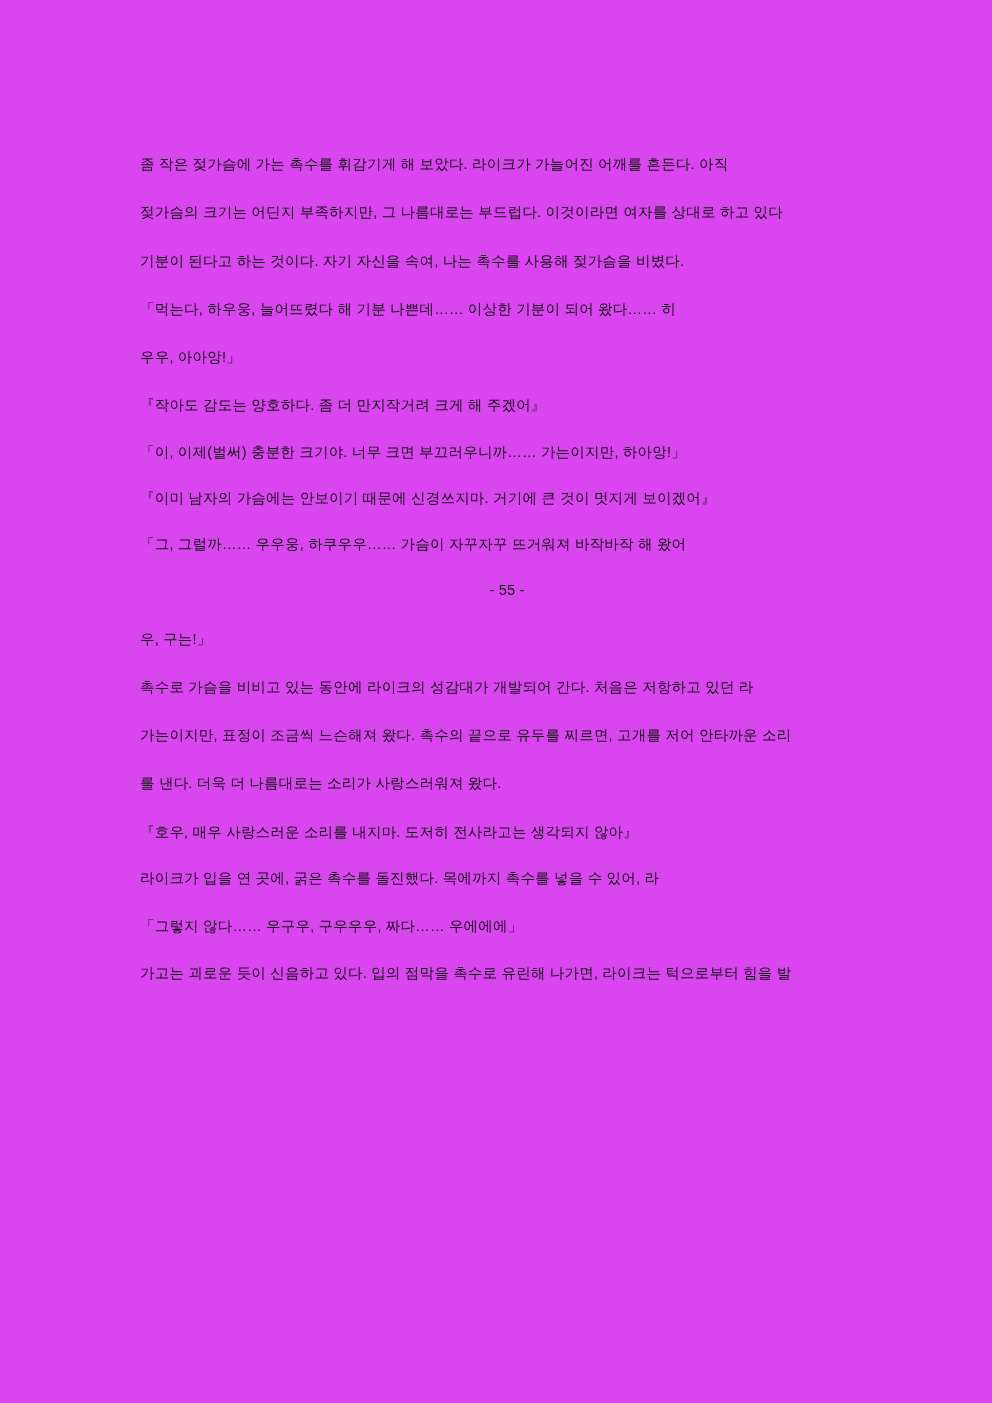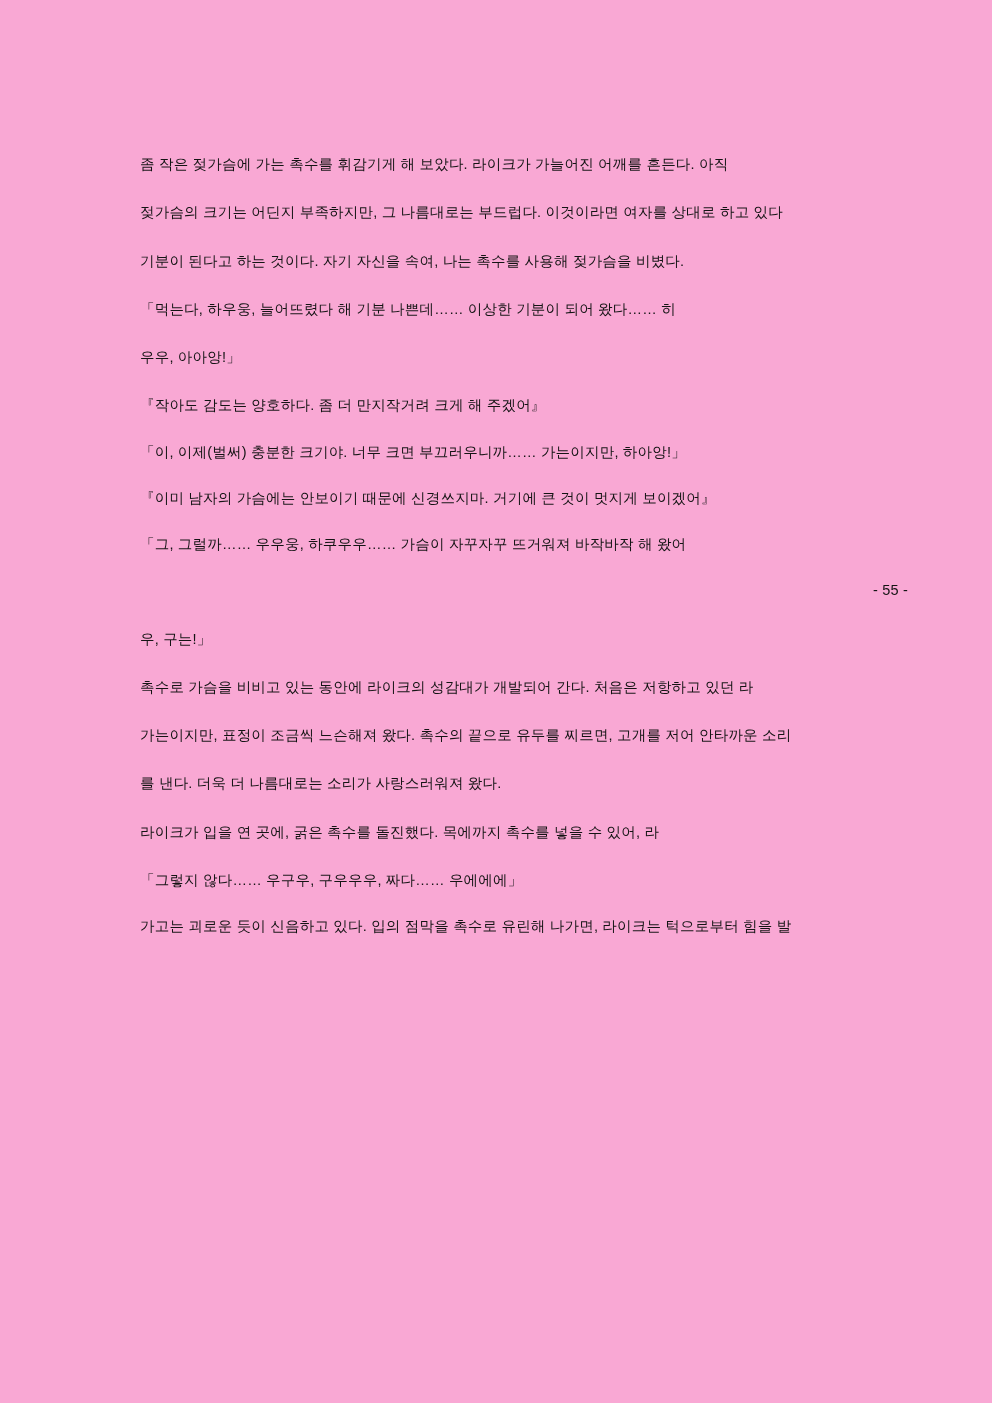--- a/index.html
+++ b/index.html
@@ -11,41 +11,41 @@
     width: 992px;
     min-height: 1403px;
     font-family: "Liberation Sans", sans-serif;
     color: #141414;
   }
   .page {
     position: relative;
     width: 992px;
     min-height: 1403px;
     box-sizing: border-box;
-    padding: 150px 84px 80px 140px;
-    background: #f9a8d4;
+    padding: 150px 118px 80px 140px;
+    background: #d946ef;
   }
   .para {
     font-size: 14.5px;
     line-height: 1.95;
     text-align: justify;
     text-justify: inter-character;
     margin: 0 0 20px 0;
     letter-spacing: 0.2px;
     word-break: keep-all;
   }
   .para.tight {
     margin-bottom: 18px;
   }
   .pagenum {
     font-size: 14.5px;
     line-height: 1.95;
     margin: 0 0 20px 0;
     letter-spacing: 0.2px;
-    text-align: right;
+    text-align: center;
   }
 </style>
 </head>
 <body>
 
 <div class="page">
 
   <p class="para">좀 작은 젖가슴에 가는 촉수를 휘감기게 해 보았다. 라이크가 가늘어진 어깨를 흔든다. 아직</p>
   <p class="para">젖가슴의 크기는 어딘지 부족하지만, 그 나름대로는 부드럽다. 이것이라면 여자를 상대로 하고 있다</p>
   <p class="para">기분이 된다고 하는 것이다. 자기 자신을 속여, 나는 촉수를 사용해 젖가슴을 비볐다.</p>
@@ -55,17 +55,18 @@
   <p class="para tight">「이, 이제(벌써) 충분한 크기야. 너무 크면 부끄러우니까…… 가는이지만, 하아앙!」</p>
   <p class="para tight">『이미 남자의 가슴에는 안보이기 때문에 신경쓰지마. 거기에 큰 것이 멋지게 보이겠어』</p>
   <p class="para tight">「그, 그럴까…… 우우웅, 하쿠우우…… 가슴이 자꾸자꾸 뜨거워져 바작바작 해 왔어</p>
 
   <p class="pagenum">- 55 -</p>
 
   <p class="para">우, 구는!」</p>
   <p class="para">촉수로 가슴을 비비고 있는 동안에 라이크의 성감대가 개발되어 간다. 처음은 저항하고 있던 라</p>
   <p class="para">가는이지만, 표정이 조금씩 느슨해져 왔다. 촉수의 끝으로 유두를 찌르면, 고개를 저어 안타까운 소리</p>
   <p class="para">를 낸다. 더욱 더 나름대로는 소리가 사랑스러워져 왔다.</p>
+  <p class="para tight">『호우, 매우 사랑스러운 소리를 내지마. 도저히 전사라고는 생각되지 않아』</p>
   <p class="para">라이크가 입을 연 곳에, 굵은 촉수를 돌진했다. 목에까지 촉수를 넣을 수 있어, 라</p>
   <p class="para tight">「그렇지 않다…… 우구우, 구우우우, 짜다…… 우에에에」</p>
   <p class="para">가고는 괴로운 듯이 신음하고 있다. 입의 점막을 촉수로 유린해 나가면, 라이크는 턱으로부터 힘을 발</p>
 
 </div>
 
 </body></html>

